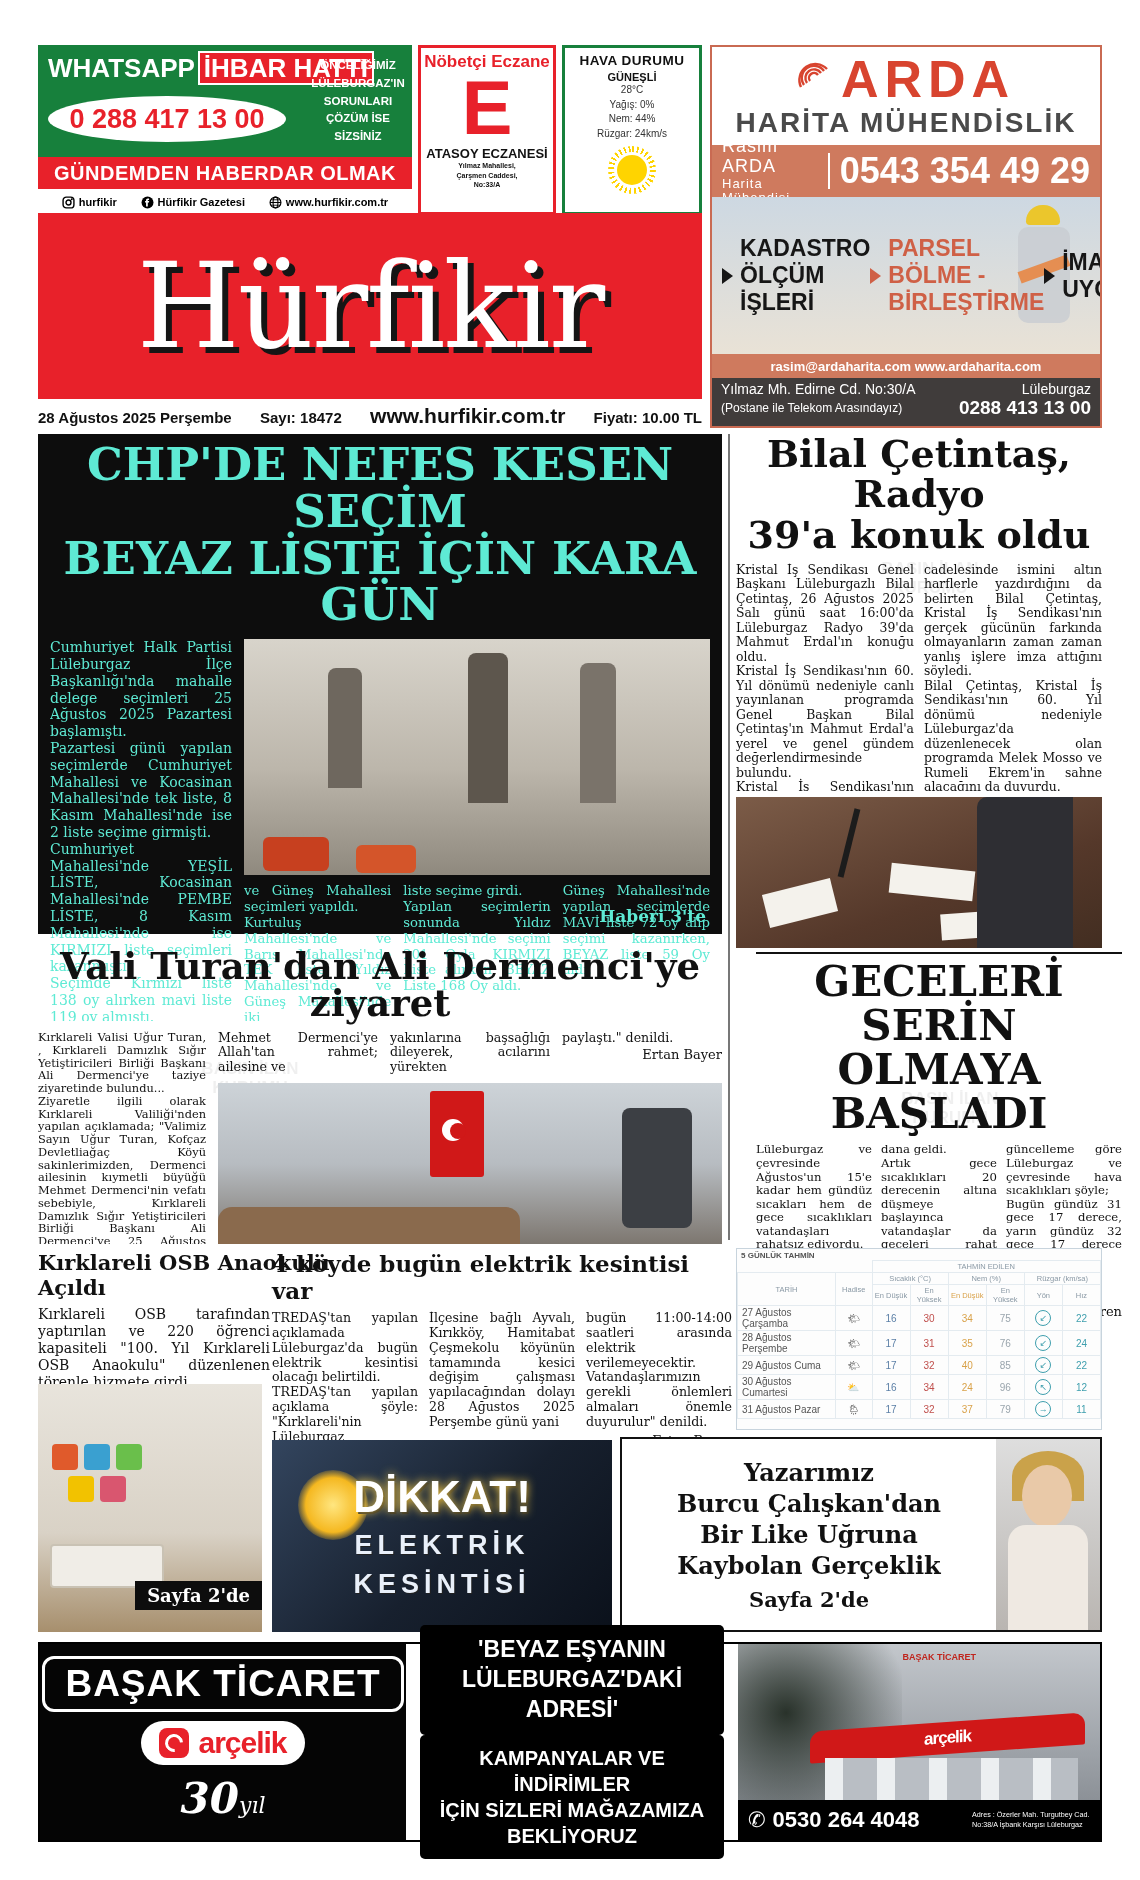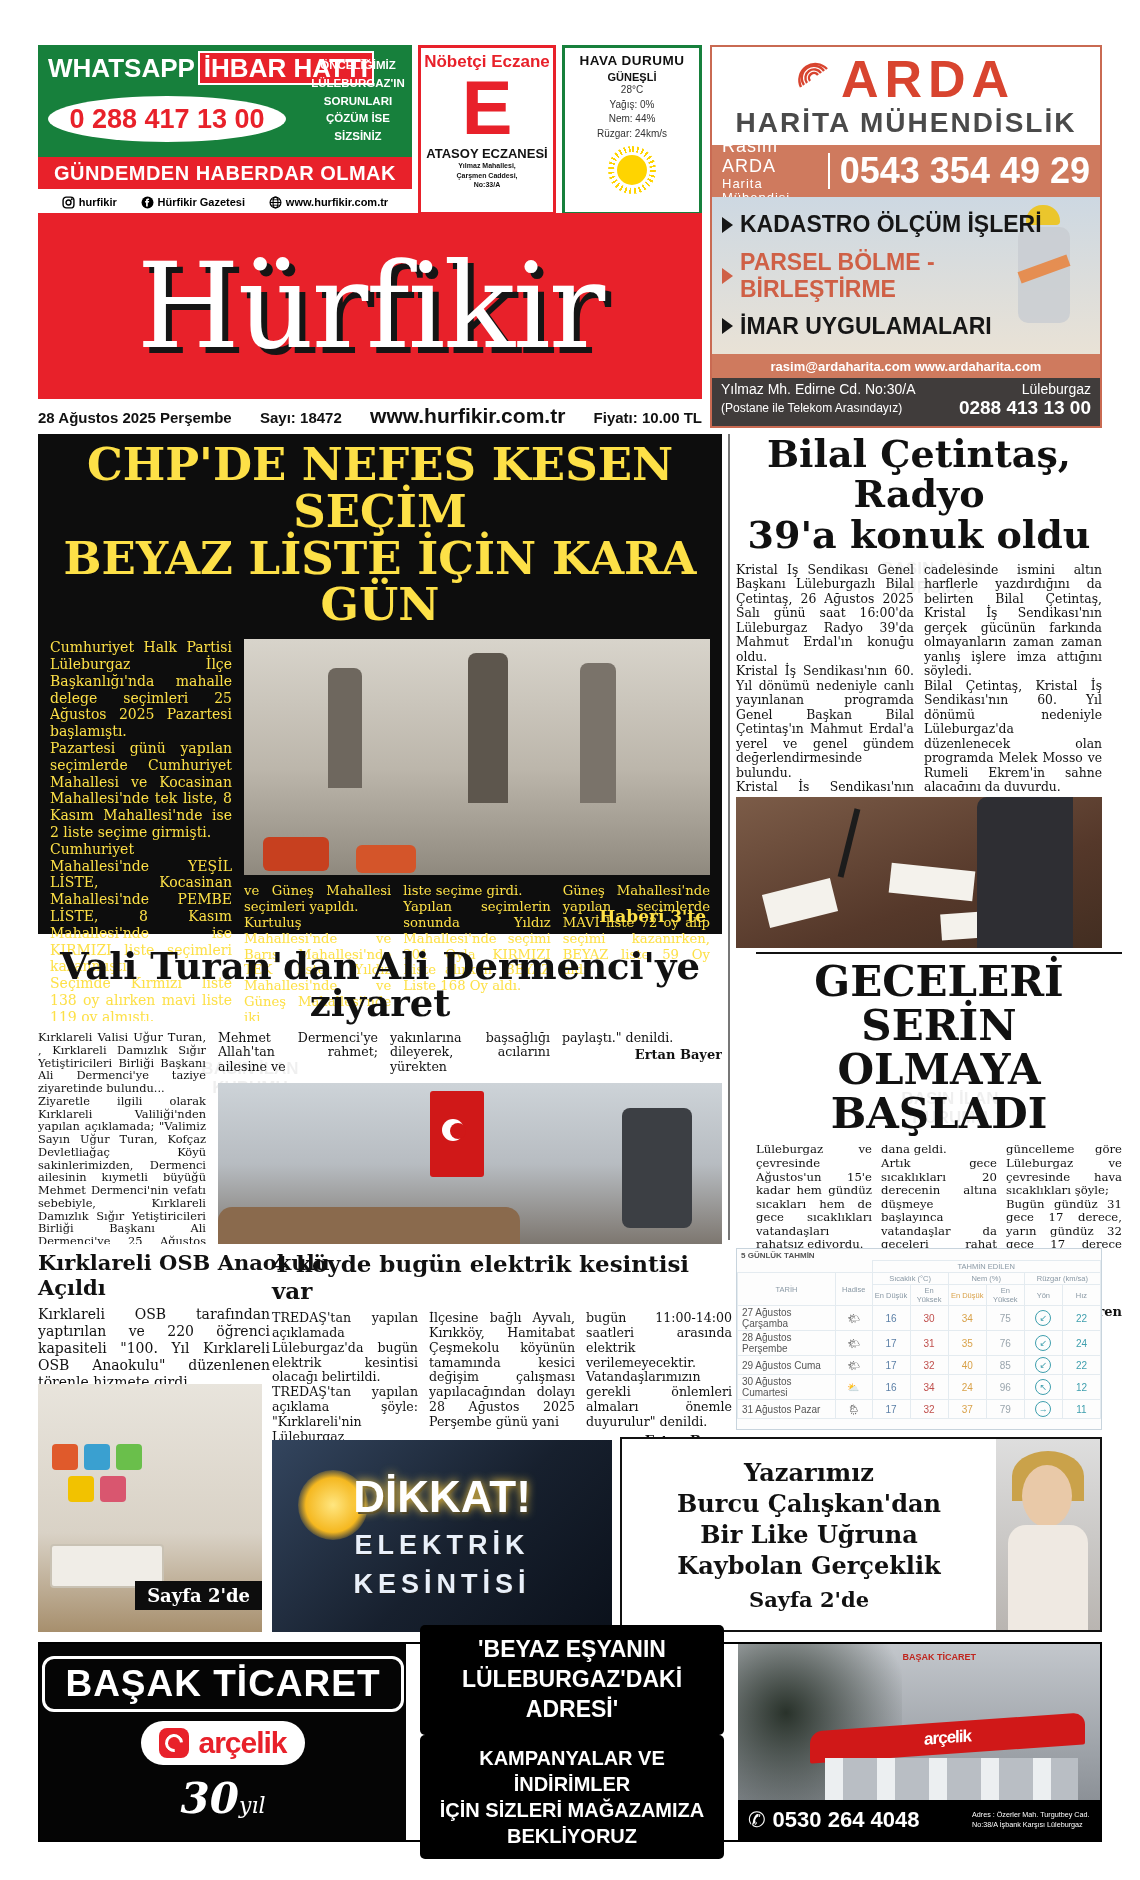--- a/index.html
+++ b/index.html
@@ -47,21 +47,21 @@
   .arda-brand-row{display:flex;align-items:center;gap:8px;}
   .arda-brand{color:#d8442f;font-weight:bold;font-size:52px;letter-spacing:6px;line-height:1;}
   .arda-sub{color:#4a4a4a;font-weight:bold;font-size:28px;letter-spacing:2px;margin-top:2px;}
   .arda-contact{height:52px;background:#cf7a5e;display:flex;align-items:center;color:#fff;padding:0 10px;}
   .arda-person{line-height:1.1;}
   .arda-pname{font-size:18px;letter-spacing:1px;}
   .arda-ptitle{font-size:13px;letter-spacing:1px;}
   .arda-vline{width:2px;height:36px;background:#fff;margin:0 10px;}
   .arda-phone{font-weight:bold;font-size:36px;white-space:nowrap;}
   .arda-photo{flex:1;background:linear-gradient(#cdd8e2,#e9e2d6);position:relative;display:flex;
-              flex-direction:column;justify-content:space-evenly;padding:4px 10px;overflow:hidden;}
+              flex-direction:row;justify-content:space-evenly;padding:4px 10px;overflow:hidden;}
   .surv{position:absolute;right:14px;top:8px;width:86px;height:140px;opacity:.8;}
   .surv .helm{width:34px;height:20px;background:#f2c200;border-radius:17px 17px 4px 4px;margin-left:26px;}
   .surv .body{width:52px;height:96px;background:#c9cdd2;border-radius:10px;margin:2px 0 0 18px;}
   .surv .stripe{width:52px;height:12px;background:#e87b30;margin:-60px 0 0 18px;transform:rotate(-20deg);}
   .arda-service{display:flex;align-items:center;gap:7px;font-weight:bold;font-size:23px;position:relative;z-index:1;}
   .tri{width:0;height:0;border-top:8px solid transparent;border-bottom:8px solid transparent;border-left:11px solid currentColor;}
   .svc-dark{color:#161616;}
   .svc-red{color:#cf6046;}
   .arda-email{height:24px;background:#cf7a5e;color:#fff;font-weight:bold;font-size:13px;
               display:flex;align-items:center;justify-content:center;}
@@ -74,40 +74,40 @@
   #masthead{left:38px;top:213px;width:664px;height:186px;background:#e8212a;
             display:flex;align-items:center;justify-content:center;}
   .mast-title{font-family:"DejaVu Serif",serif;font-weight:normal;font-size:118px;color:#fff;
               text-shadow:6px 6px 0 #151515;letter-spacing:-2px;}
   #dateline{left:38px;top:404px;width:664px;height:26px;display:flex;align-items:baseline;
             justify-content:space-between;font-weight:bold;}
   .dl-sm{font-size:15px;}
   .dl-site{font-size:21px;}
 
   
-  #chp{left:38px;top:434px;width:684px;height:500px;background:#0d0d0d;color:#fde047;
+  #chp{left:38px;top:434px;width:684px;height:500px;background:#0d0d0d;color:#5eead4;
        padding:8px 12px;box-sizing:border-box;}
   .chp-h{font-family:"DejaVu Serif",serif;font-weight:bold;font-size:45px;line-height:1.04;text-align:center;}
   .chp-body{display:flex;gap:12px;margin-top:10px;height:382px;overflow:hidden;}
   .chp-col1{width:182px;font-family:"DejaVu Serif",serif;font-size:14px;line-height:1.2;}
   .chp-right{flex:1;display:flex;flex-direction:column;}
   .chp-photo{height:236px;background:linear-gradient(#d8d4cb 0%,#bcb6ab 55%,#8f897e 100%);position:relative;overflow:hidden;}
   .ph-fig{position:absolute;background:#6e675e;border-radius:8px 8px 0 0;}
   .ph-chair{position:absolute;background:#c7401f;border-radius:6px;}
   .chp-subcols{display:flex;gap:12px;margin-top:8px;flex:1;overflow:hidden;}
   .chp-sub{flex:1;font-family:"DejaVu Serif",serif;font-size:13.2px;line-height:1.2;}
   .chp-more{position:absolute;right:16px;bottom:8px;font-family:"DejaVu Serif",serif;font-weight:bold;font-size:17px;}
 
   
   .vrule{left:728px;top:434px;width:2px;height:806px;background:#777;}
   #bilal{left:736px;top:434px;width:366px;height:514px;overflow:hidden;}
   .bilal-h{font-family:"DejaVu Serif",serif;font-weight:bold;font-size:38px;line-height:1.06;text-align:center;color:#111;}
   .bilal-body{display:flex;gap:10px;margin-top:8px;height:228px;overflow:hidden;}
   .ncol{flex:1;font-family:"DejaVu Serif",serif;font-size:12.4px;line-height:1.17;color:#111;}
-  .byline{text-align:right;font-weight:bold;font-family:"DejaVu Serif",serif;font-size:13px;margin-top:3px;}
+  .byline{text-align:right;font-weight:normal;font-family:"DejaVu Serif",serif;font-size:13px;margin-top:3px;}
   .bilal-photo{height:186px;margin-top:6px;background:linear-gradient(160deg,#7c5c48 0%,#55382a 55%,#3c2a1e 100%);
                position:relative;overflow:hidden;}
   .paper{position:absolute;background:#f4f2ec;}
 
   #geceleri{left:756px;top:952px;width:366px;height:292px;border-top:2px solid #111;padding-top:6px;box-sizing:border-box;}
   .gec-h{font-family:"DejaVu Serif",serif;font-weight:bold;font-size:42px;line-height:1.05;text-align:center;color:#111;}
   .gec-body{display:flex;gap:9px;margin-top:7px;height:158px;overflow:hidden;}
   .gec-col{flex:1;font-family:"DejaVu Serif",serif;font-size:11.7px;line-height:1.16;color:#111;}
 
   

